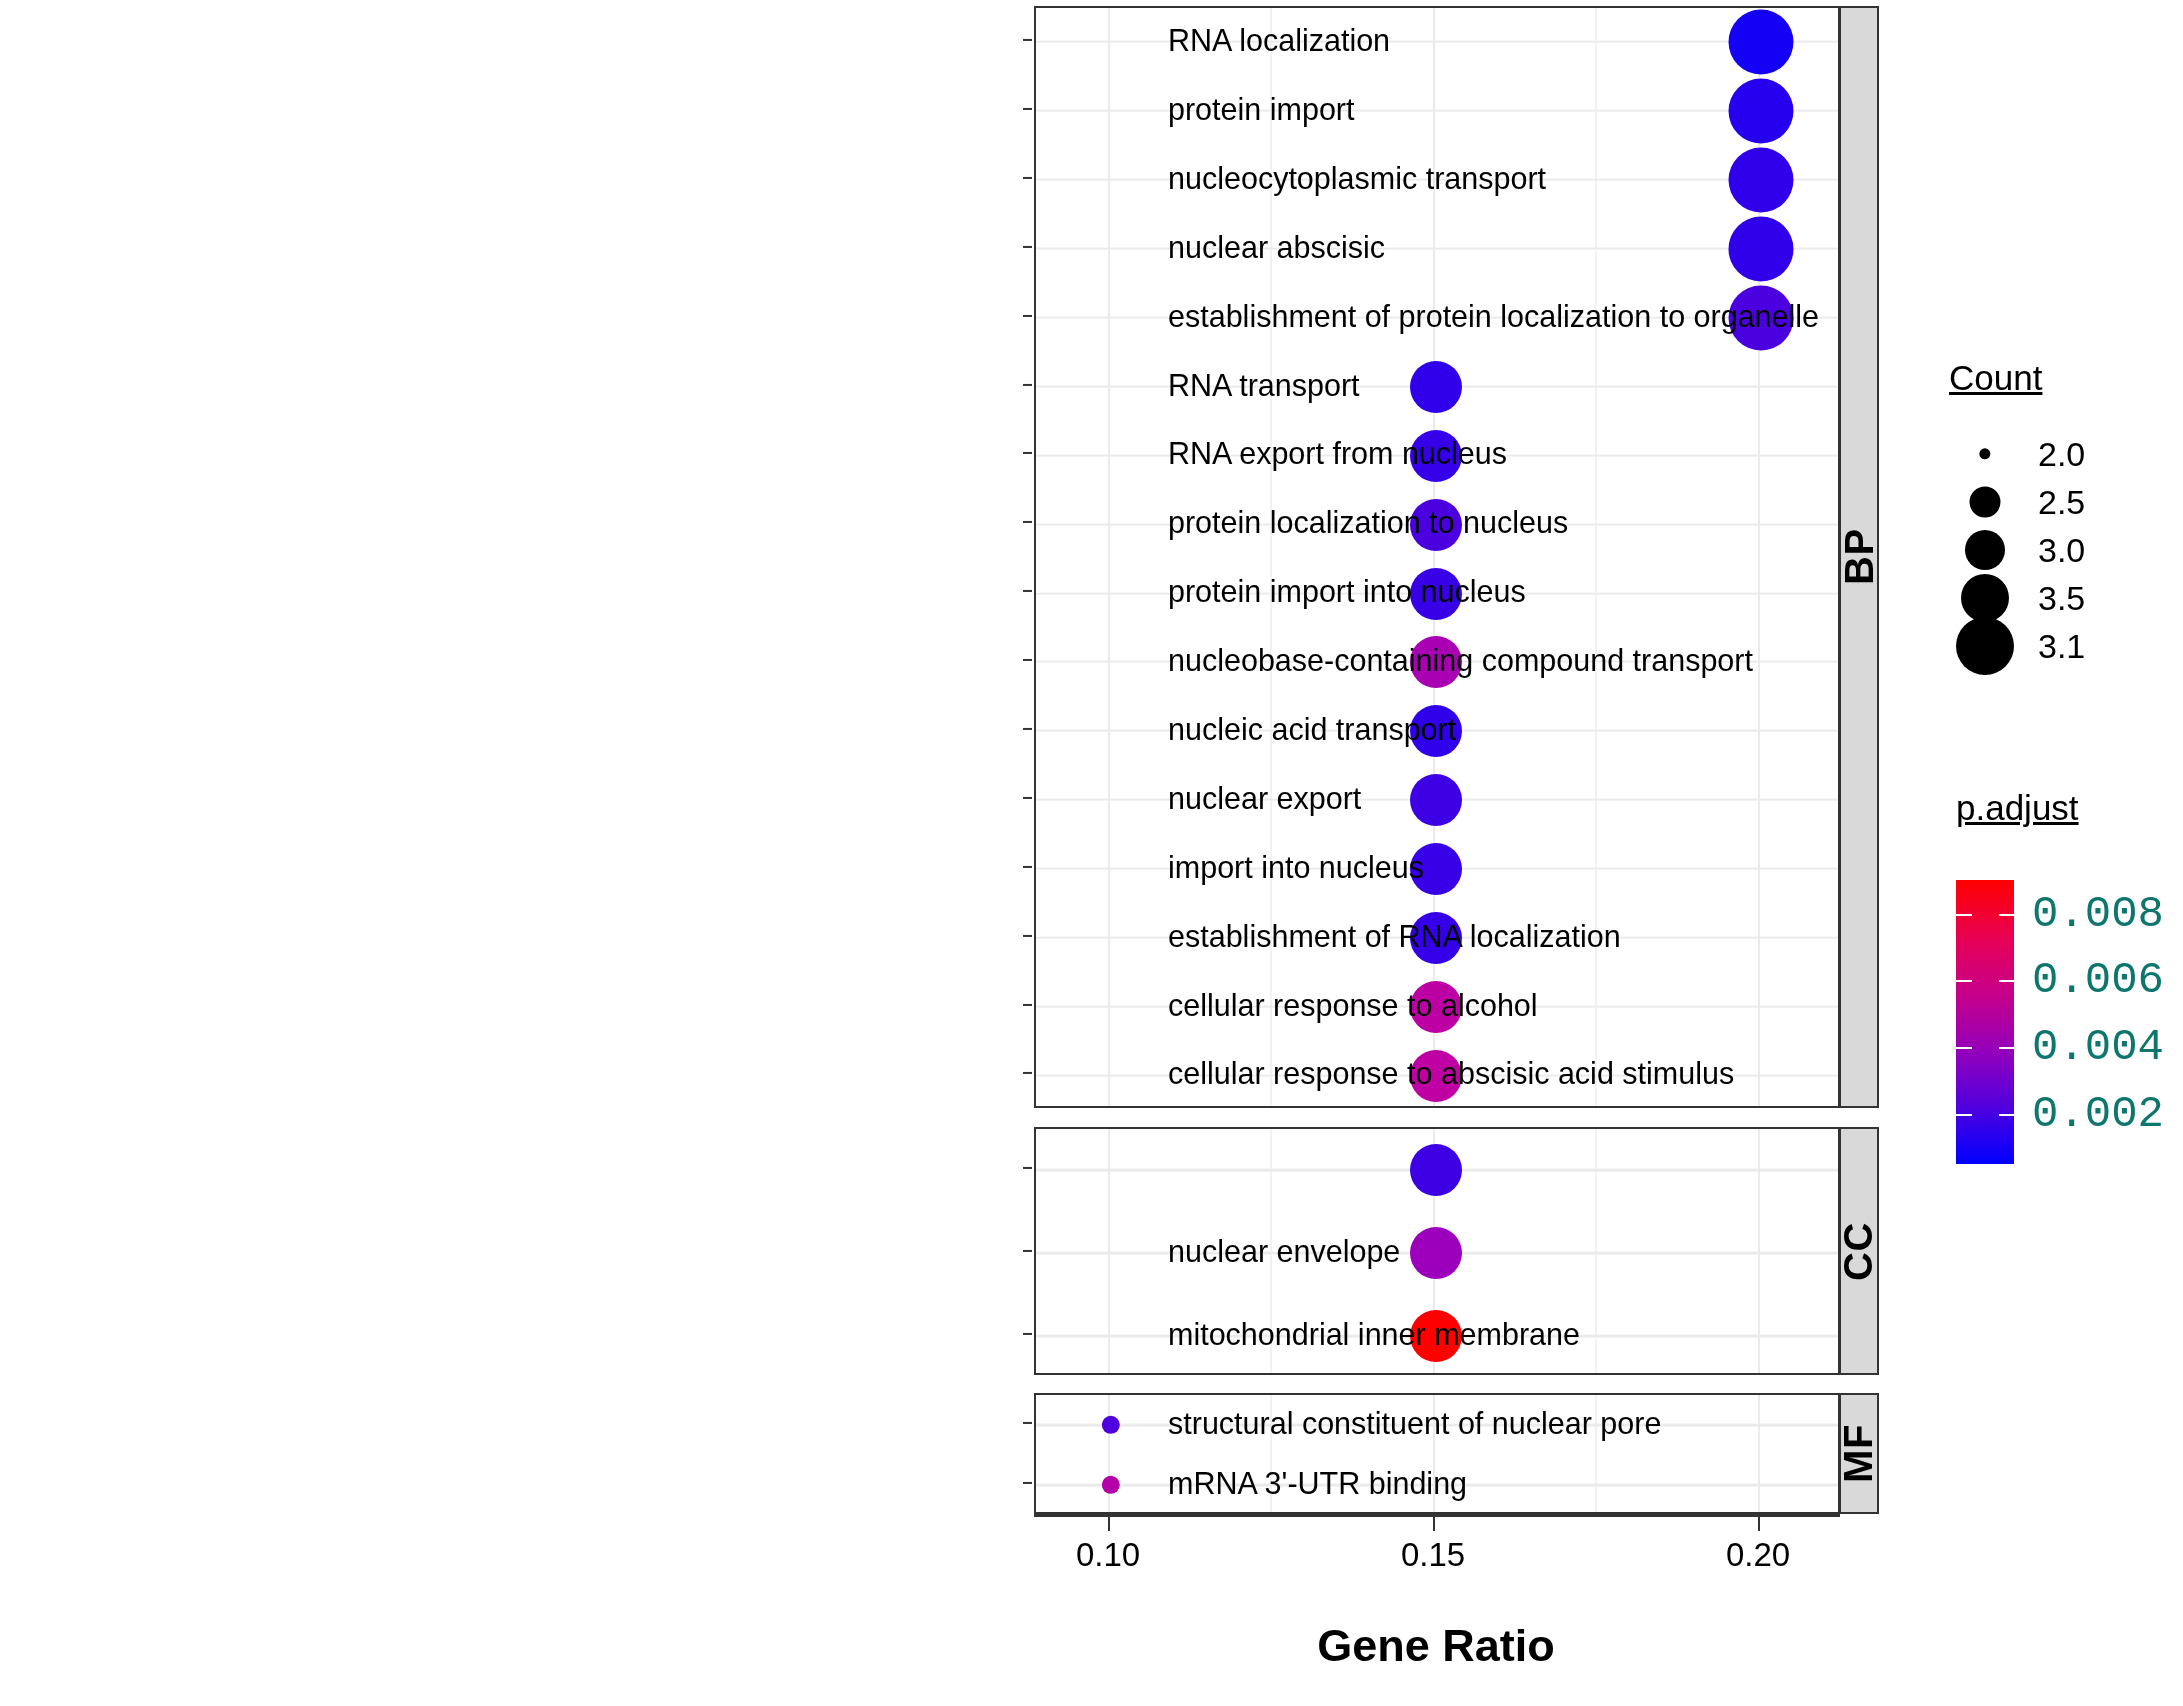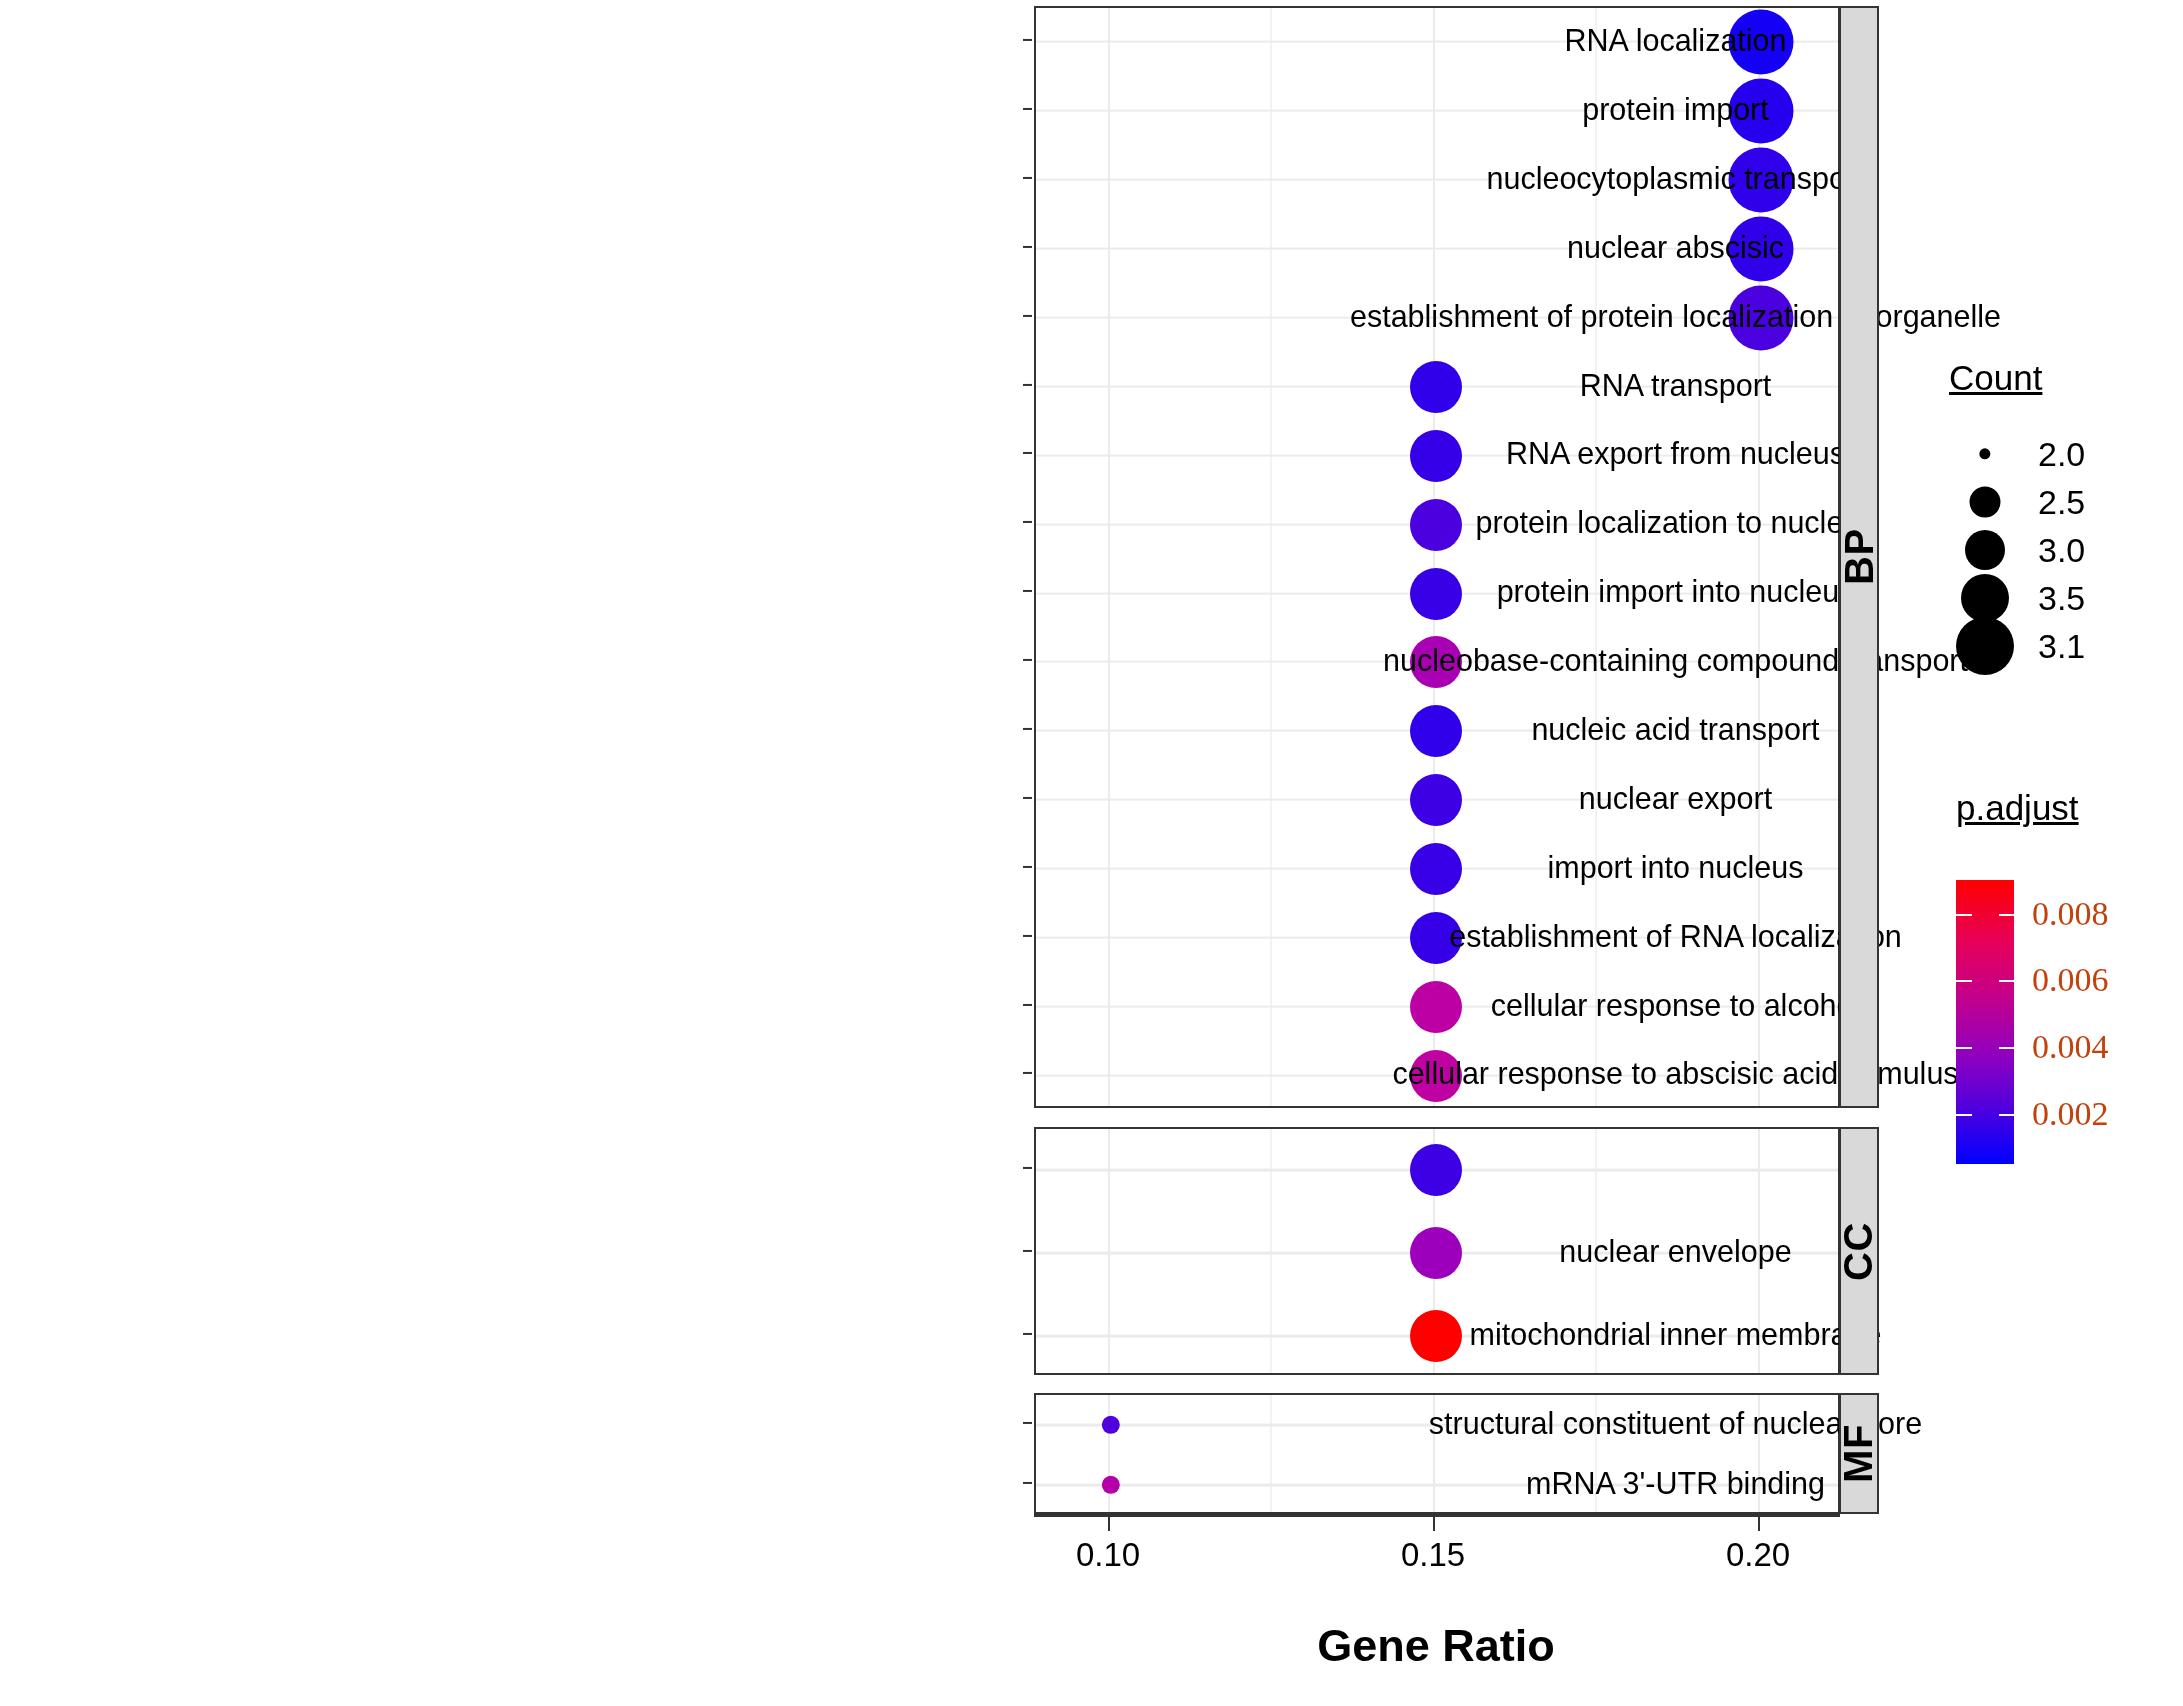--- a/index.html
+++ b/index.html
@@ -1,21 +1,21 @@
 <!DOCTYPE html>
 <html style="font-size:11.3px"><head>
 <meta charset="utf-8">
 <style>
   html,body{margin:0;padding:0;background:#ffffff;}
   body{width:2183px;height:1707px;font-family:"Liberation Sans",sans-serif;-webkit-font-smoothing:antialiased;}
   #root{position:relative;width:2183px;height:1707px;overflow:hidden;background:#fff;}
 
   
   .ylab{
-    position:absolute; right:0; text-align:center;
+    position:absolute; right:0; text-align:left;
     font-size:30.5px; color:#000; line-height:1;
     white-space:nowrap; transform:translateY(-50%);
     font-family:"Liberation Sans",sans-serif;
   }
   .ytick{position:absolute;width:9.2px;height:2.1px;background:#333;transform:translateY(-50%);}
 
   
   .panel{position:absolute;background:#fff;border:2.8px solid #333;box-sizing:border-box;}
   .grid-major{position:absolute;top:0;bottom:0;width:2.1px;background:#ebebeb;}
   .grid-minor{position:absolute;top:0;bottom:0;width:2.1px;background:#f2f2f2;}
@@ -39,22 +39,22 @@
           white-space:nowrap;font-family:"Liberation Sans",sans-serif;}
 
   
   .legend-title{position:absolute;font-size:35px;color:#000;white-space:nowrap;
                 font-family:"Liberation Sans",sans-serif;text-decoration:underline;}
   .legend-key-dot{position:absolute;border-radius:50%;background:#000;transform:translate(-50%,-50%);}
   .legend-key-lab{position:absolute;font-size:34px;color:#000;white-space:nowrap;transform:translateY(-50%);
                   font-family:"Liberation Sans",sans-serif;}
   #colorbar{position:absolute;}
   .cbar-tick{position:absolute;height:2.1px;width:15.6px;background:#ffffff;}
-  .cbar-lab{position:absolute;font-size:34px;color:#c2410c;white-space:nowrap;transform:translateY(-50%);
-            font-family:Liberation Serif, serif;}
+  .cbar-lab{position:absolute;font-size:44px;color:#0f766e;white-space:nowrap;transform:translateY(-50%);
+            font-family:Liberation Mono, monospace;}
 </style>
 </head>
 <body>
 
 <div id="root">
 
 <div class="panel" style="left:1034px;top:5.7px;width:806px;height:1102px;">
       <div class="grid-minor" style="left:234px;"></div>
       <div class="grid-minor" style="left:559px;"></div>
       <div class="grid-major" style="left:72px;"></div>

